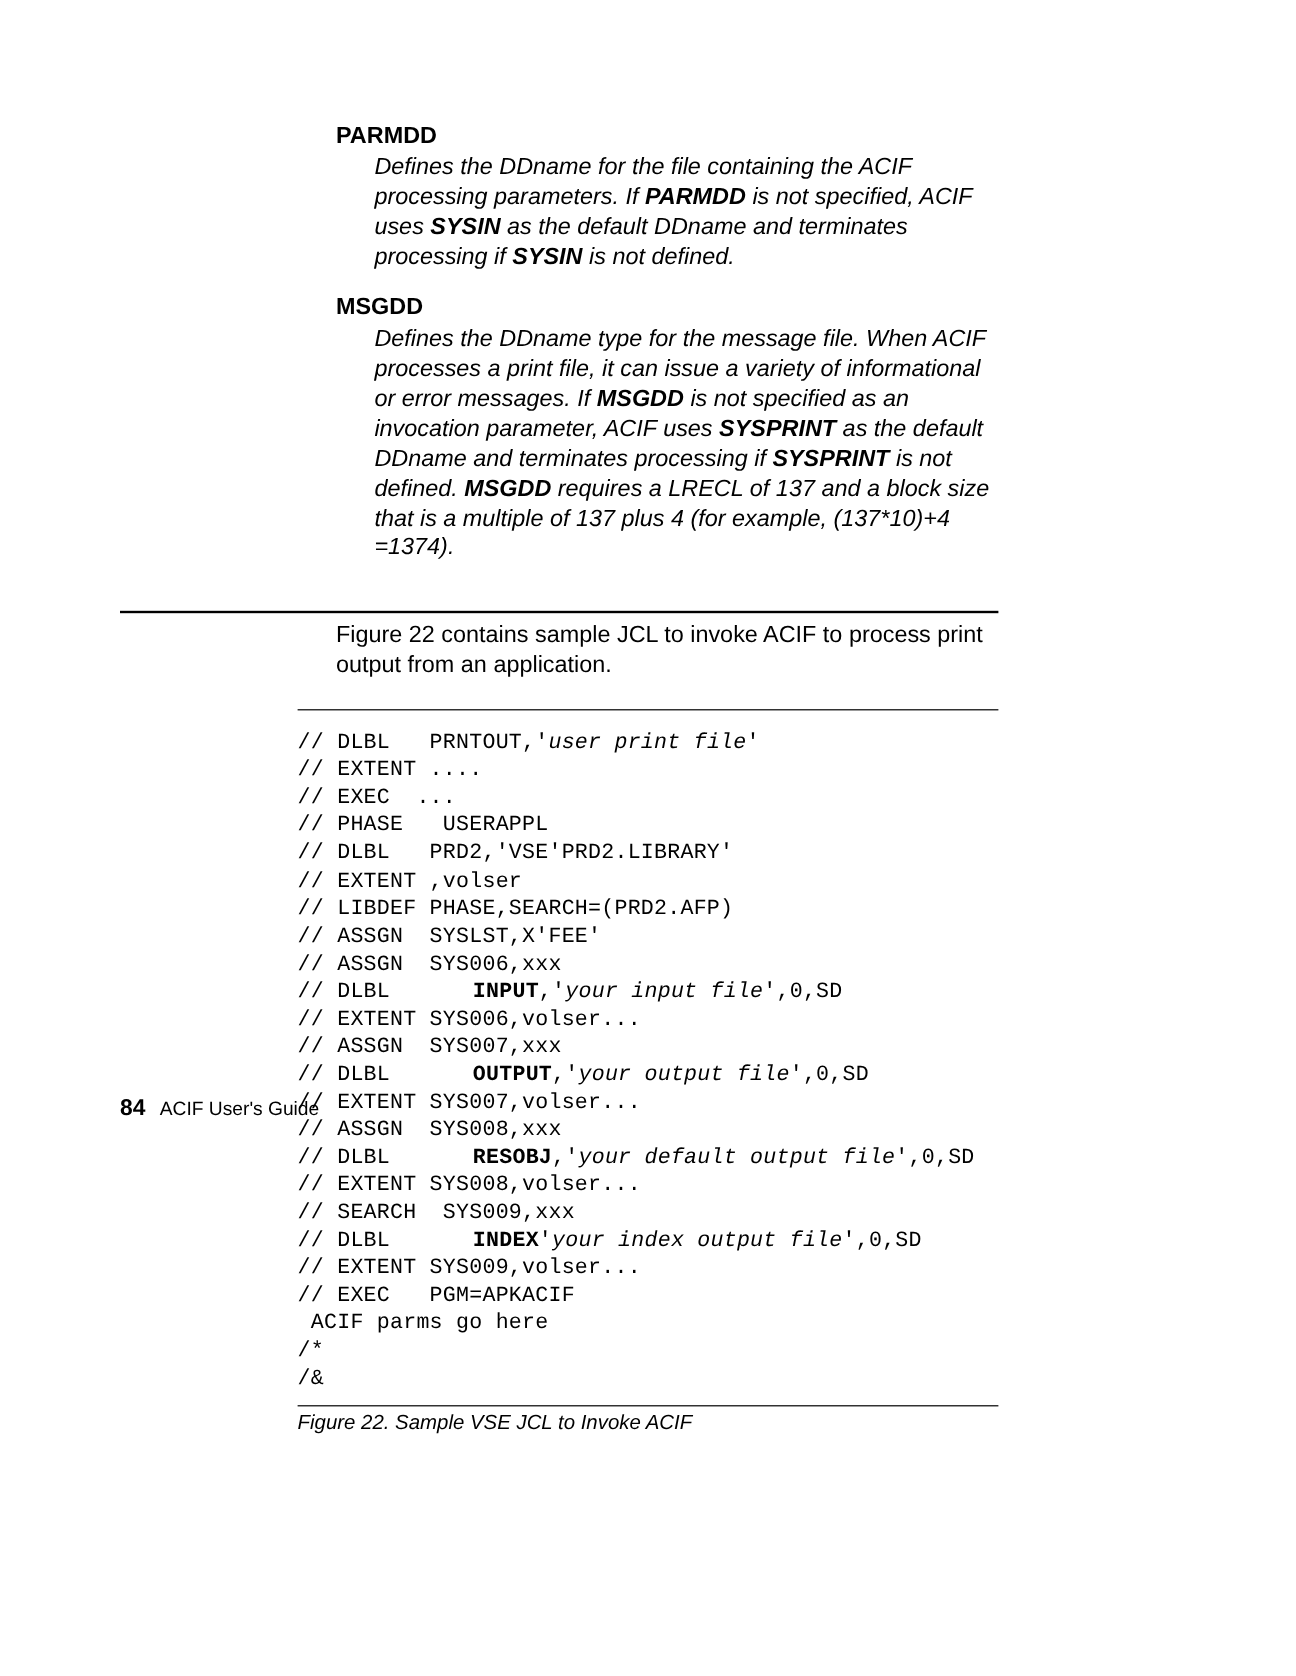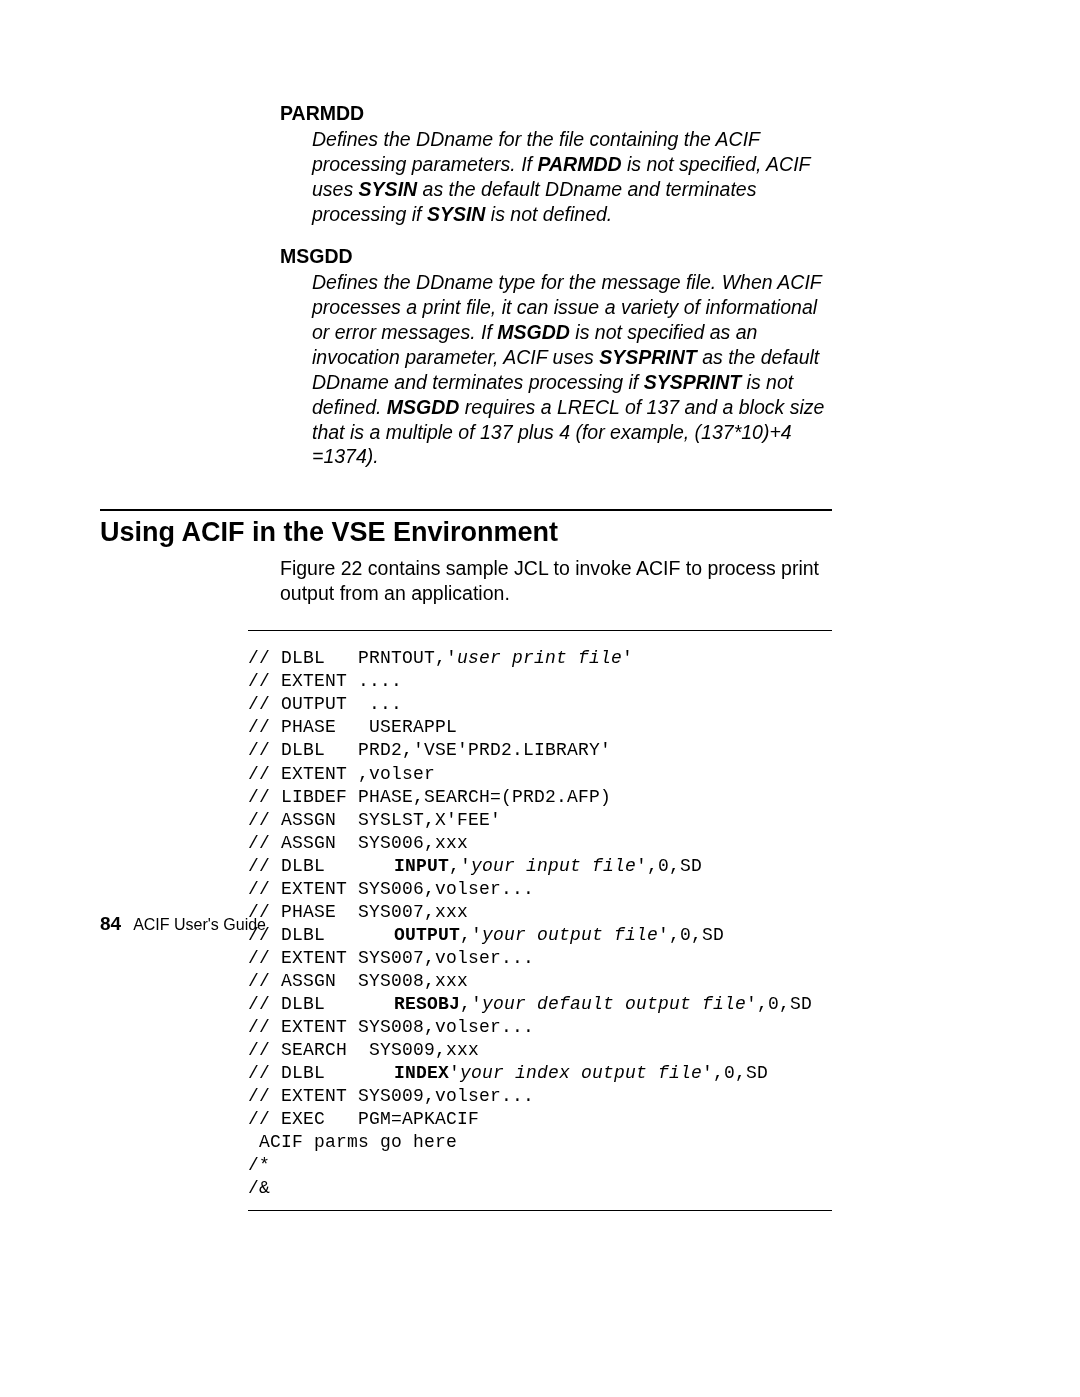--- a/index.html
+++ b/index.html
@@ -100,50 +100,50 @@
     <span>Defines the DDname for the file containing the ACIF processing parameters.  If </span><b>PARMDD</b><span> is not specified, ACIF uses </span><b>SYSIN</b><span> as the default DDname and terminates processing if </span><b>SYSIN</b><span> is not defined.</span>
   </p>
 
   <p class="term">MSGDD</p>
   <p class="desc">
     <span>Defines the DDname type for the message file. When ACIF processes a print file, it can issue a variety of informational or error messages. If </span><b>MSGDD</b><span> is not specified as an invocation parameter, ACIF uses </span><b>SYSPRINT</b><span> as the default DDname and terminates processing if </span><b>SYSPRINT</b><span> is not defined. </span><b>MSGDD</b><span> requires a LRECL of 137 and a block size that is a multiple of 137 plus 4 (for example, (137*10)+4 =1374).</span>
   </p>
 
 
   <hr class="hr">
-  <h2 class="section">Using ACIF in the VSE Environment</h2>
 
   <p class="paragraph" style="margin-top:2px;">Figure  22 contains sample JCL to invoke ACIF to process print output from an application.</p>
 
   <hr class="fig-rule-top">
 
 <pre class="code"><span>// DLBL   PRNTOUT,'</span><i>user print file</i><span>'</span>
 <span>// EXTENT ....</span>
-<span>// OUTPUT  ...</span>
+<span>// EXEC  ...</span>
 <span>// PHASE   USERAPPL</span>
 <span>// DLBL   PRD2,'VSE'PRD2.LIBRARY'</span>
 <span>// EXTENT ,volser</span>
 <span>// LIBDEF PHASE,SEARCH=(PRD2.AFP)</span>
 <span>// ASSGN  SYSLST,X'FEE'</span>
 <span>// ASSGN  SYS006,xxx</span>
 <span>// DLBL   </span><b>INPUT</b><span>,'</span><i>your input file</i><span>',0,SD</span>
 <span>// EXTENT SYS006,volser...</span>
-<span>// PHASE  SYS007,xxx</span>
+<span>// ASSGN  SYS007,xxx</span>
 <span>// DLBL   </span><b>OUTPUT</b><span>,'</span><i>your output file</i><span>',0,SD</span>
 <span>// EXTENT SYS007,volser...</span>
 <span>// ASSGN  SYS008,xxx</span>
 <span>// DLBL   </span><b>RESOBJ</b><span>,'</span><i>your default output file</i><span>',0,SD</span>
 <span>// EXTENT SYS008,volser...</span>
 <span>// SEARCH  SYS009,xxx</span>
 <span>// DLBL   </span><b>INDEX</b><span>'</span><i>your index output file</i><span>',0,SD</span>
 <span>// EXTENT SYS009,volser...</span>
 <span>// EXEC   PGM=APKACIF</span>
 <span> ACIF parms go here</span>
 <span>/*</span>
 <span>/&amp;</span></pre>
 
   <hr class="fig-rule-bot">
+  <p class="caption">Figure  22. Sample VSE JCL to Invoke ACIF</p>
 
   <div class="footer">
     <span class="pnum">84</span><span>ACIF User's Guide</span>
   </div>
 
 </div>
 
 </body></html>

